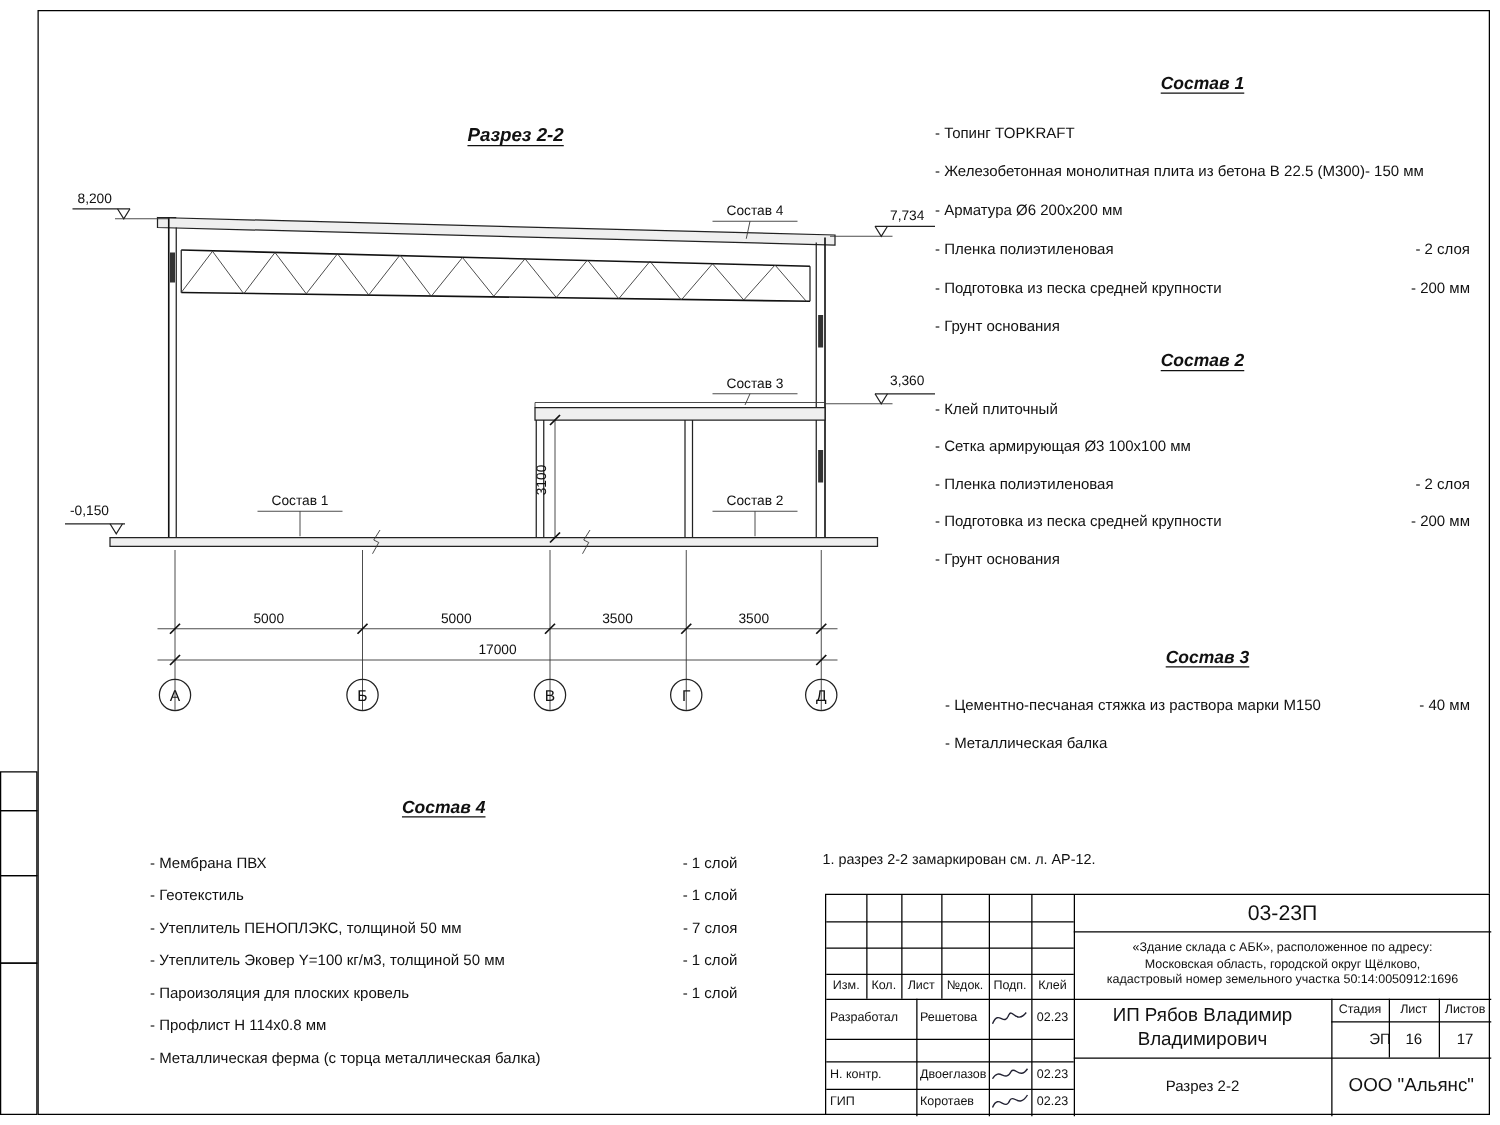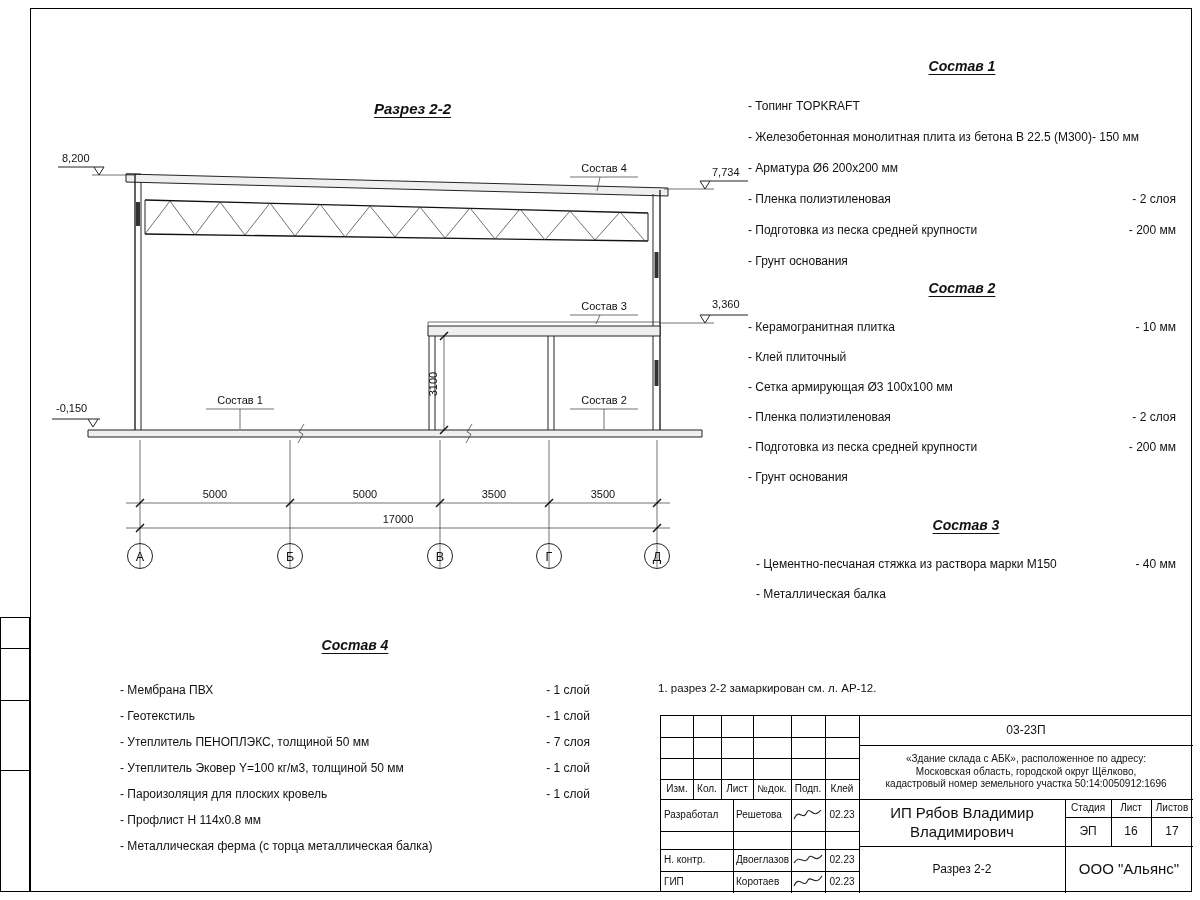--- a/index.html
+++ b/index.html
@@ -26,21 +26,21 @@
   .h30 .comp-item{height:30px}
   .h31 .comp-item{height:31px}
   .h26 .comp-item{height:26px}
   .note{position:absolute;left:658px;top:682px;font-size:11.5px}
   .titleblock{position:absolute;left:660px;top:715px;width:532px;height:177px;border:1.5px solid #000;background:#fff}
   .hl{position:absolute;background:#000;height:1px}
   .vl{position:absolute;background:#000;width:1px}
   .tbc{position:absolute;display:flex;align-items:center;justify-content:center;
     font-size:10px;line-height:1.25;text-align:center;overflow:hidden}
   .tbl{justify-content:flex-start;padding-left:3px;text-align:center}
-  .fs13{font-size:12px}.fs11{font-size:15px}.fs12{font-size:12px}.fs105{font-size:10px}
+  .fs13{font-size:17px}.fs11{font-size:15px}.fs12{font-size:12px}.fs105{font-size:10px}
   .addr{flex-direction:column}
 </style>
 </head>
 <body>
 
 <div class="frame"></div>
 <div class="edge-box" style="top:617px;height:32px"></div>
 <div class="edge-box" style="top:648px;height:53px"></div>
 <div class="edge-box" style="top:700px;height:71px"></div>
 <div class="edge-box" style="top:770px;height:122px"></div>
@@ -212,24 +212,20 @@
     <div class="comp-item">
         <span>- Грунт основания</span>
         <span></span>
       </div>
   </div>
 </div>
 
 <div class="comp h30" style="left:748px;top:280px;width:428px">
   <div class="comp-title">Состав 2</div>
   <div class="comp-items">
-    <div class="comp-item">
-        <span>- Керамогранитная плитка</span>
-        <span>- 10 мм</span>
-      </div>
     <div class="comp-item">
         <span>- Клей плиточный</span>
         <span></span>
       </div>
     <div class="comp-item">
         <span>- Сетка армирующая Ø3 100х100 мм</span>
         <span></span>
       </div>
     <div class="comp-item">
         <span>- Пленка полиэтиленовая</span>
@@ -358,17 +354,17 @@
     <div>«Здание склада с АБК», расположенное по адресу:</div>
     <div>Московская область, городской округ Щёлково,</div>
     <div>кадастровый номер земельного участка 50:14:0050912:1696</div>
   </div>
   <div class="tbc fs11" style="left:198px;top:83px;width:206px;height:47px">ИП Рябов Владимир Владимирович</div>
   <div class="tbc fs12" style="left:198px;top:130px;width:206px;height:47px">Разрез 2-2</div>
 
   <div class="tbc fs105" style="left:404px;top:83px;width:46px;height:18px">Стадия</div>
   <div class="tbc fs105" style="left:450px;top:83px;width:40px;height:18px">Лист</div>
   <div class="tbc fs105" style="left:490px;top:83px;width:42px;height:18px">Листов</div>
-  <div class="tbc fs12" style="left:404px;top:101px;width:46px;height:29px">ЭП</div>
+  <div class="tbc fs12" style="left:420px;top:101px;width:46px;height:29px">ЭП</div>
   <div class="tbc fs12" style="left:450px;top:101px;width:40px;height:29px">16</div>
   <div class="tbc fs12" style="left:490px;top:101px;width:42px;height:29px">17</div>
   <div class="tbc fs11" style="left:404px;top:130px;width:128px;height:47px">ООО "Альянс"</div>
 </div>
 
 </body></html>

